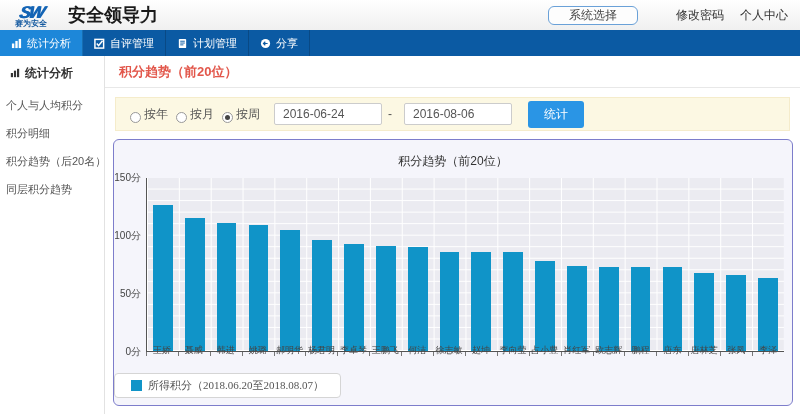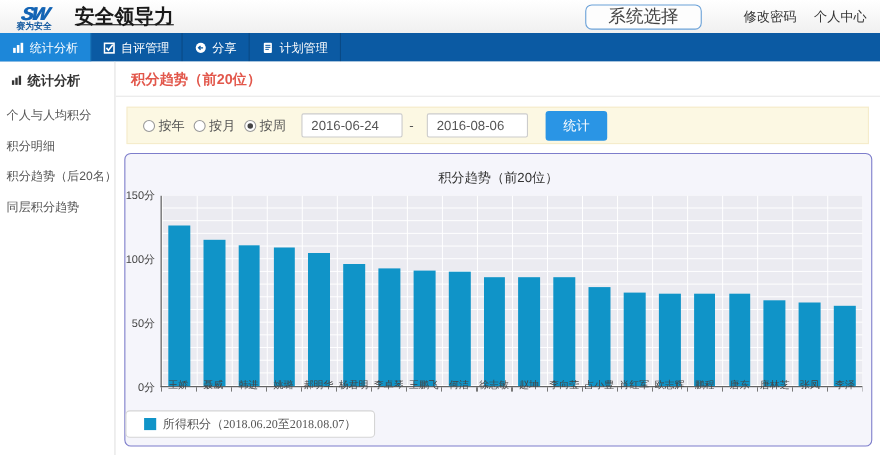--- a/index.html
+++ b/index.html
@@ -7,24 +7,24 @@
   body { font-family:"Liberation Sans","DejaVu Sans",sans-serif; background:#fff; color:#333; }
   .page { position:relative; width:800px; height:414px; background:#fff; }
 
   
   .topbar { position:absolute; top:0; left:0; right:0; height:30px;
             background:linear-gradient(#ffffff,#f0f0f0); display:flex; align-items:center; }
   .logo { width:62px; text-align:center; line-height:1; padding-top:2px; cursor:pointer; }
   .logo-sw { font-style:italic; font-weight:900; font-size:17px; letter-spacing:-2px;
              color:#1565b5; text-shadow:1px 0 #1565b5; transform:skewX(-12deg); }
   .logo-sub { font-size:8px; font-weight:bold; color:#14599f; margin-top:-1px; letter-spacing:0; }
-  .app-title { font-size:18px; font-weight:bold; color:#1a1a1a; margin-left:6px;text-decoration:underline; }
+  .app-title { font-size:18px; font-weight:bold; color:#1a1a1a; margin-left:6px; }
   .topbar-right { margin-left:auto; display:flex; align-items:center; padding-right:12px; }
   .sys-select { background:#fdfdfd; border:1px solid #6aa1d8; border-radius:6px;
-                font-size:16px; color:#444; padding:0 20px; margin-right:22px; cursor:pointer;
+                font-size:12px; color:#444; padding:0 20px; margin-right:22px; cursor:pointer;
                 font-family:inherit; }
   .toplink { font-size:12px; color:#333; text-decoration:none; margin-left:16px; cursor:pointer; }
 
   
   .navbar { position:absolute; top:30px; left:0; right:0; height:26px;
             background:#0b5aa3; display:flex; }
   .nav-tab { display:flex; align-items:center; gap:5px; padding:0 11px; height:26px;
              color:#fff; font-size:11px; cursor:pointer; border-right:1px solid rgba(0,0,0,0.18); }
   .nav-tab.active { background:#1d87d9; }
   .nav-tab svg { display:block; }
@@ -41,26 +41,26 @@
                       color:#4a7fae; }
 
   .main { flex:1; position:relative; background:#fff; }
   .page-title-row { height:32px; border-bottom:1px solid #e8e8e8; display:flex; align-items:center;
                     padding-left:14px; }
   .page-title { font-size:13px; font-weight:bold; color:#e2574b; }
 
   
   .filter-bar { margin:9px 10px 0 10px; height:34px; background:#fcf8e3; border:1px solid #f5eccb;
                 display:flex; align-items:center; padding:0 14px; font-size:12px; color:#555; }
-  .radio-opt { display:flex; align-items:center; gap:3px; margin-right:8px; cursor:pointer; }
+  .radio-opt { display:flex; align-items:flex-end; gap:3px; margin-right:8px; cursor:pointer; }
   .radio { width:11px; height:11px; border:1px solid #999; border-radius:50%; background:#fff;
            position:relative; display:inline-block; }
   .radio.checked::after { content:""; position:absolute; left:2px; top:2px; width:5px; height:5px;
                           border-radius:50%; background:#444; }
-  .date-input { width:92px; height:22px; border:1px solid #ccc; border-radius:2px; background:#fff;
+  .date-input { width:108px; height:22px; border:1px solid #ccc; border-radius:2px; background:#fff;
                 font-size:12px; color:#555; padding:0 8px; font-family:inherit; margin-left:6px; }
   .date-sep { margin:0 6px; color:#555; }
   .stat-btn { margin-left:16px; background:#2a95e5; color:#fff; border:none; border-radius:3px;
               font-size:12px; padding:5px 16px; cursor:pointer; font-family:inherit; }
 
   
   .chart-panel { margin:8px 7px 0 8px; height:267px; background:#f5f5fb;
                  border:1px solid #7d7dcb; border-radius:6px; position:relative; }
   .chart-title { text-align:center; font-size:12px; color:#333; padding-top:13px; }
   .y-axis { position:absolute; left:0; top:38px; width:31px; height:174px; }
@@ -119,36 +119,36 @@
         <svg width="11" height="11" viewBox="0 0 12 12">
             <rect x="1" y="1.5" width="9.5" height="9.5" fill="none" stroke="#fff" stroke-width="1.6"></rect>
             <path d="M3 6 L5 8.3 L9.3 3" fill="none" stroke="#fff" stroke-width="1.6"></path>
           </svg>
       </span>
       <span>自评管理</span>
     </div>
     <div class="nav-tab">
       <span>
         <svg width="11" height="11" viewBox="0 0 12 12">
-            <circle cx="6" cy="6" r="5" fill="#fff"></circle>
-            <path d="M8.3 6 H4.2 M5.8 4.1 L3.8 6 L5.8 7.9" fill="none" stroke="#0b5aa3" stroke-width="1.3"></path>
-          </svg>
-      </span>
-      <span>分享</span>
-    </div>
-    <div class="nav-tab">
-      <span>
-        <svg width="11" height="11" viewBox="0 0 12 12">
             <rect x="2" y="1" width="8" height="10" rx="1" fill="#fff"></rect>
             <rect x="3.5" y="3" width="5" height="1" fill="#0b5aa3"></rect>
             <rect x="3.5" y="5" width="5" height="1" fill="#0b5aa3"></rect>
             <rect x="3.5" y="7" width="3.5" height="1" fill="#0b5aa3"></rect>
           </svg>
       </span>
       <span>计划管理</span>
+    </div>
+    <div class="nav-tab">
+      <span>
+        <svg width="11" height="11" viewBox="0 0 12 12">
+            <circle cx="6" cy="6" r="5" fill="#fff"></circle>
+            <path d="M8.3 6 H4.2 M5.8 4.1 L3.8 6 L5.8 7.9" fill="none" stroke="#0b5aa3" stroke-width="1.3"></path>
+          </svg>
+      </span>
+      <span>分享</span>
     </div>
   </nav>
 
   <div class="content">
 
     <aside class="sidebar">
       <div class="sidebar-title">
         <span>
           <svg width="10" height="10" viewBox="0 0 12 12">
               <rect x="1" y="6" width="2.6" height="5" fill="#333"></rect>

